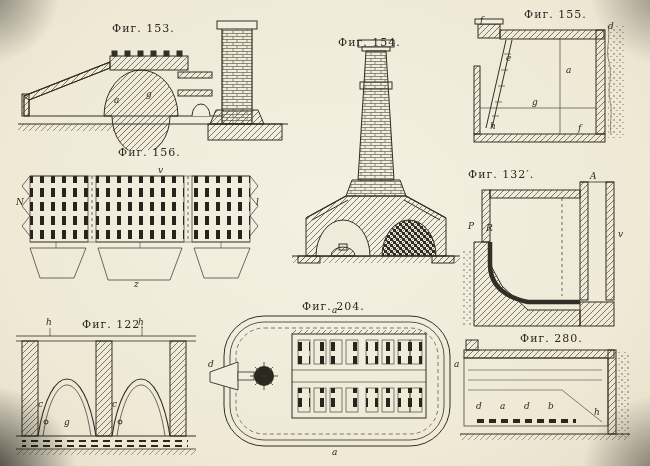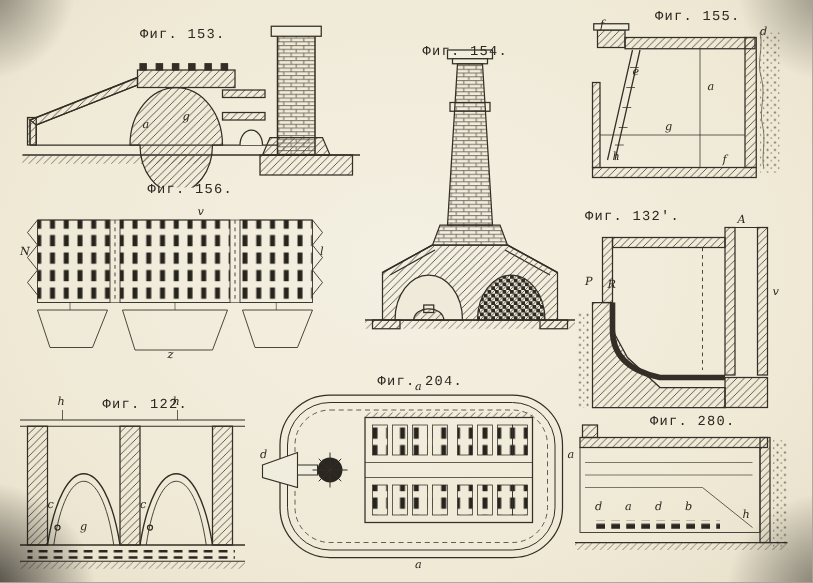--- a/index.html
+++ b/index.html
@@ -13,21 +13,21 @@
     background:
       radial-gradient(circle at -2% -2%, rgba(44,41,36,.55), rgba(44,41,36,0) 9%),
       radial-gradient(circle at 102% -2%, rgba(44,41,36,.45), rgba(44,41,36,0) 9%),
       radial-gradient(circle at -2% 102%, rgba(18,16,13,.8), rgba(18,16,13,0) 11%),
       radial-gradient(circle at 102% 102%, rgba(44,41,36,.6), rgba(44,41,36,0) 10%);
   }
   .fig{position:absolute;margin:0;}
   .fig svg{display:block;width:100%;height:100%;}
   .caption{
     position:absolute;font-size:11px;letter-spacing:1px;color:#2c2820;
-    white-space:nowrap;z-index:3;font-family:Liberation Mono, monospace;
+    white-space:nowrap;z-index:3;
   }
   .ann{
     position:absolute;font-style:italic;font-size:9px;line-height:9px;
     color:#2c2820;z-index:3;
   }
 </style>
 </head>
 <body>
 
 <div class="plate">

